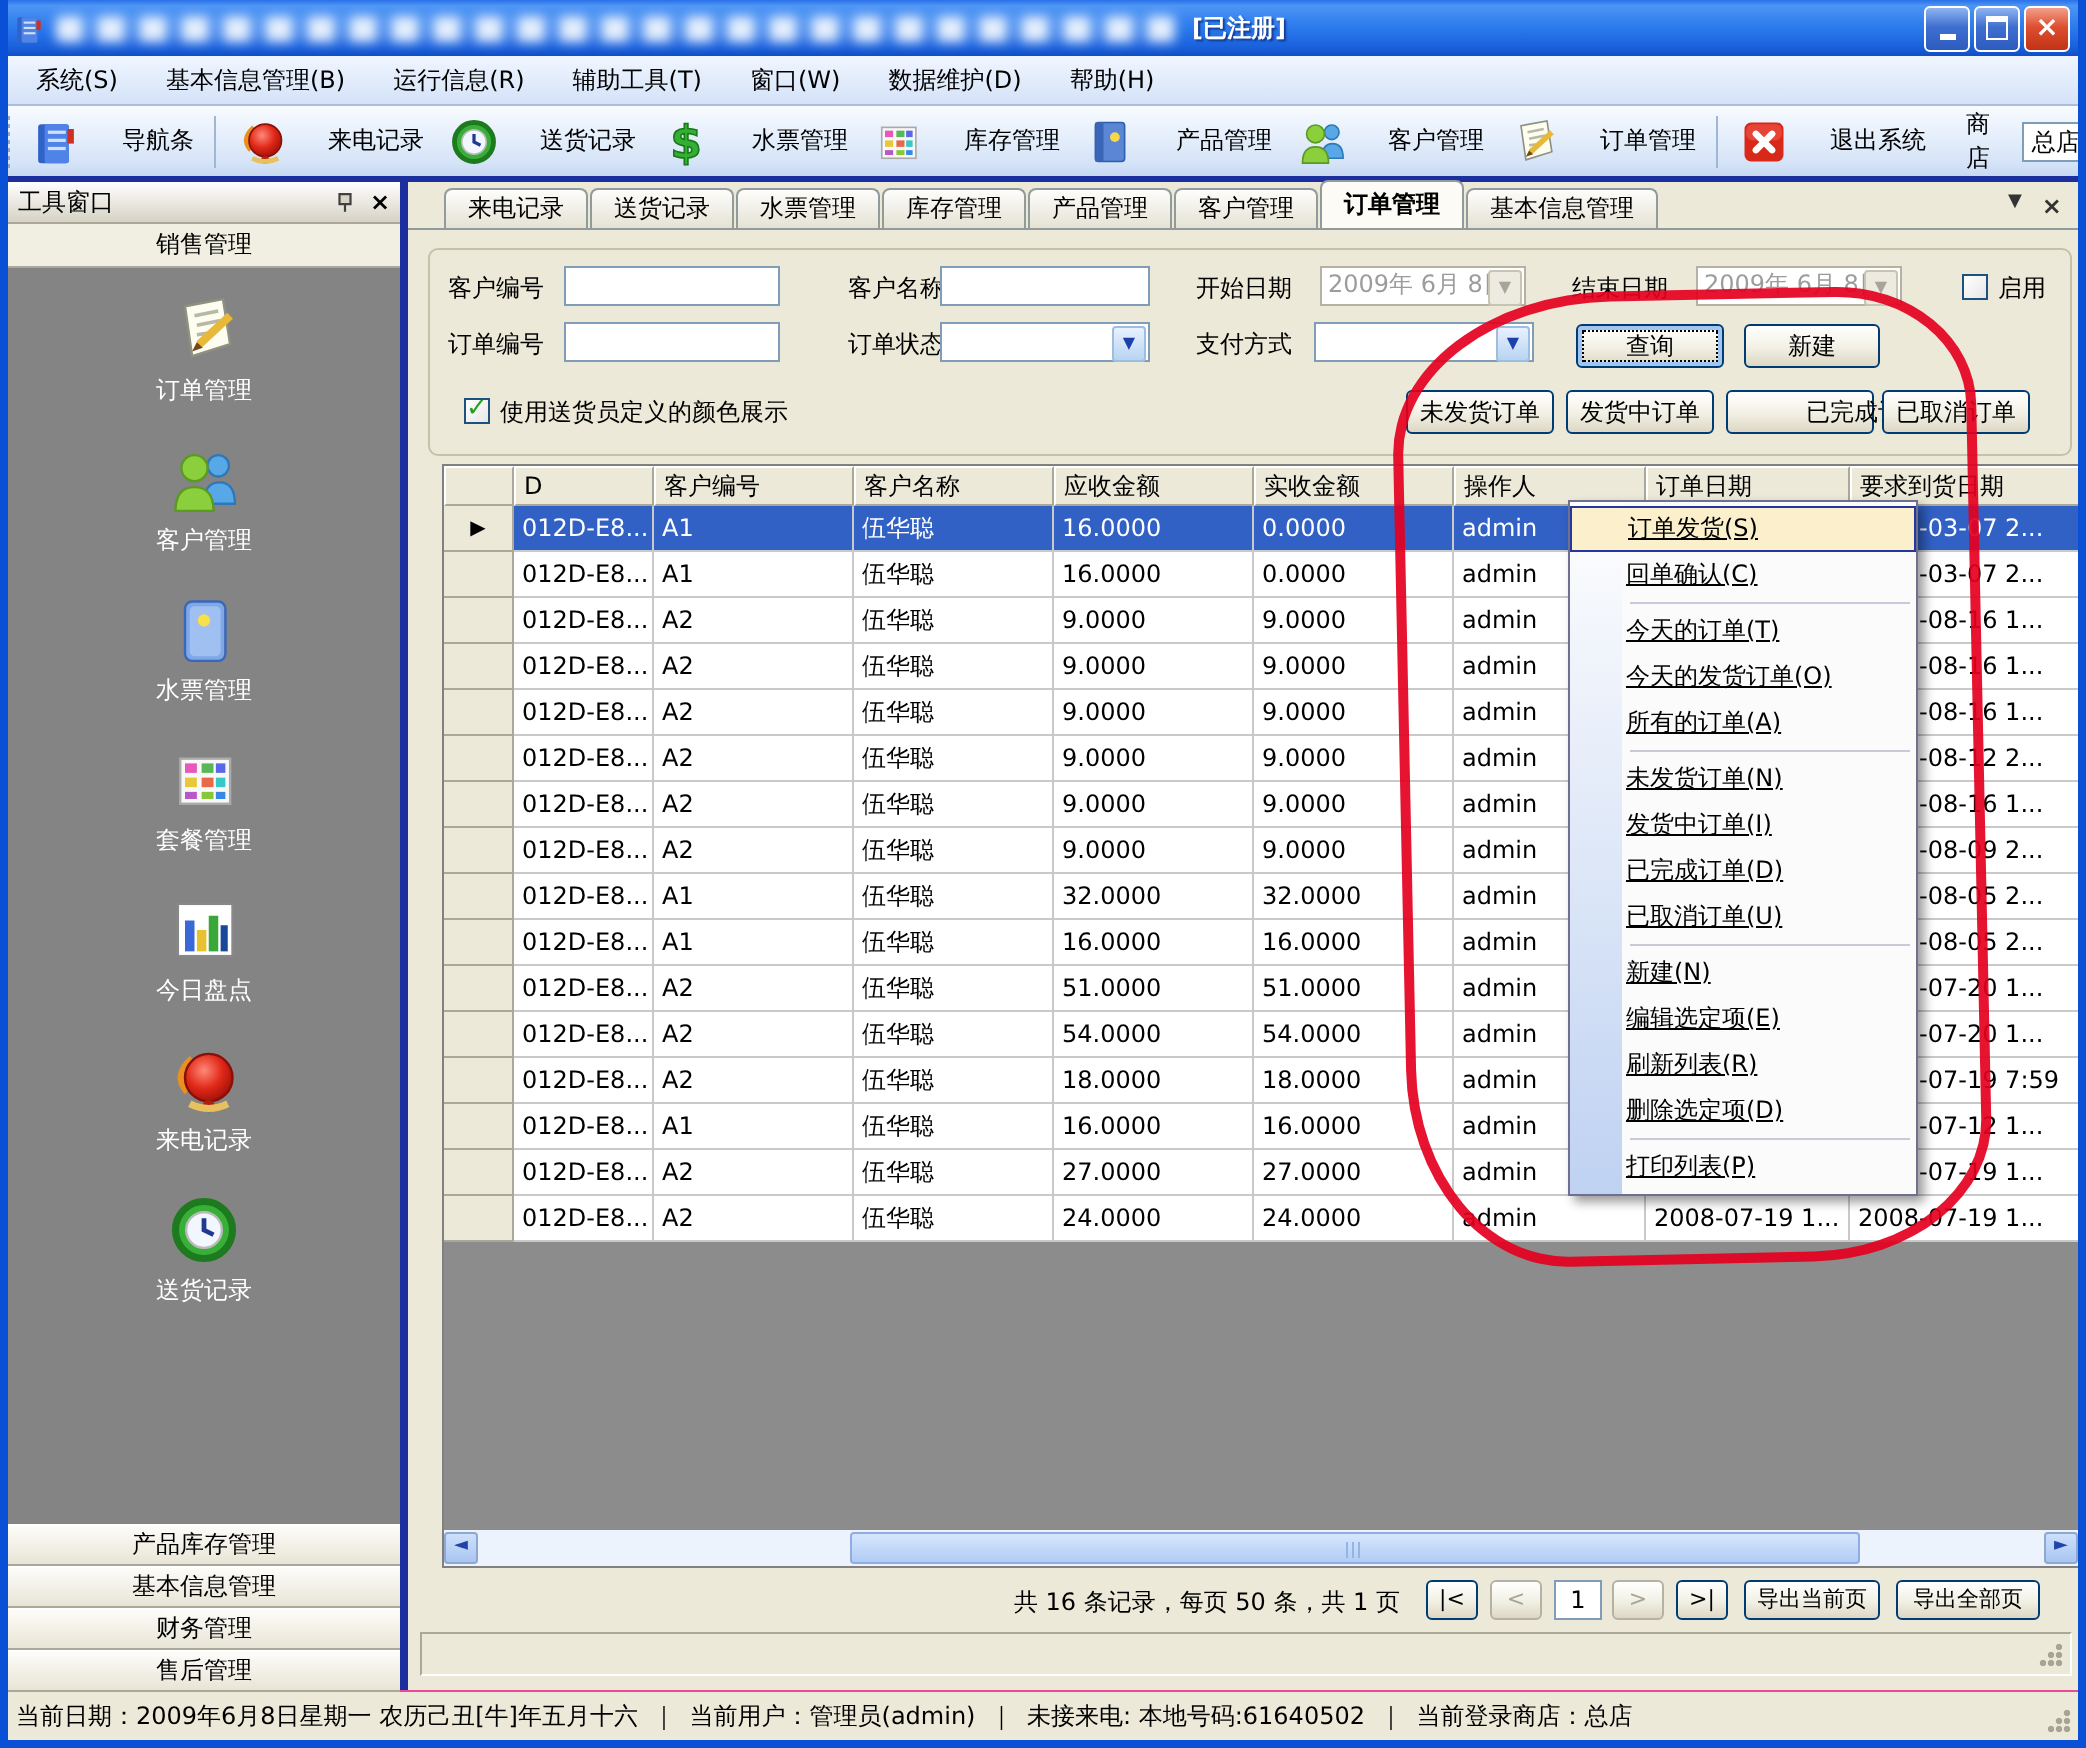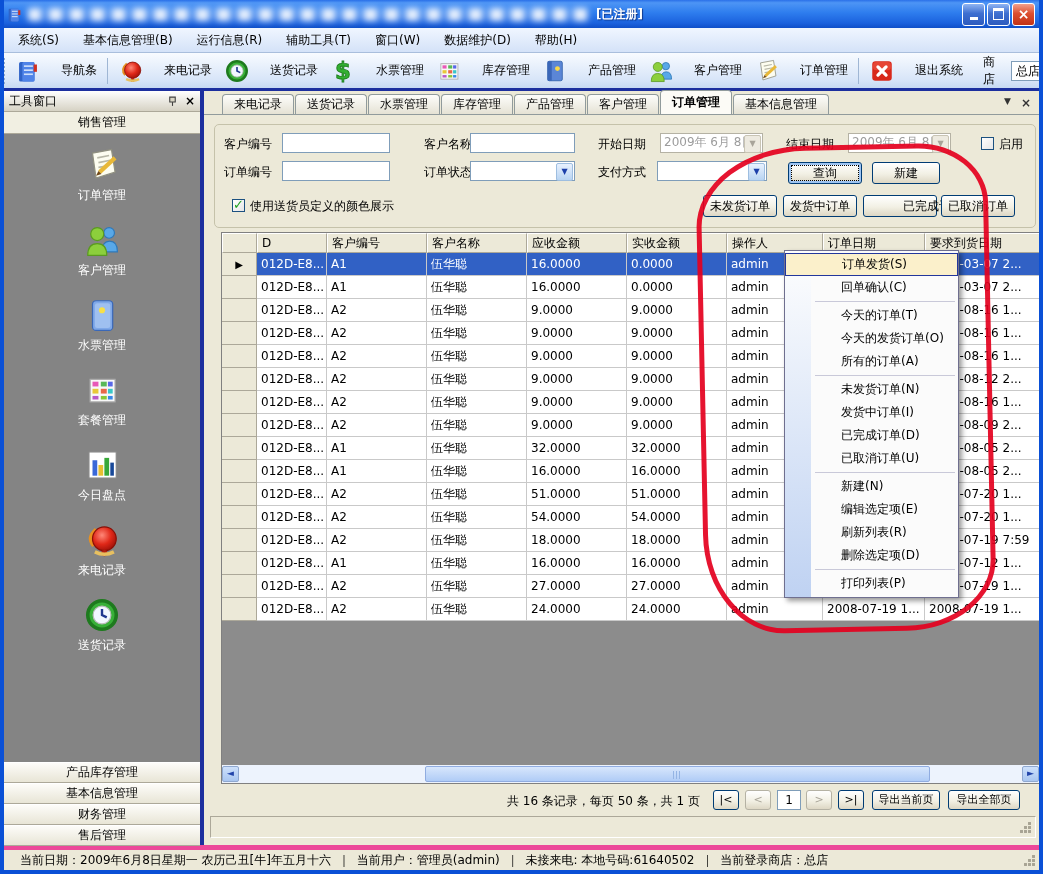--- a/index.html
+++ b/index.html
@@ -109,37 +109,37 @@
   .pgbtn{position:absolute;top:790px;height:20px;border:1px solid #003C74;border-radius:3px;box-sizing:border-box;
     background:linear-gradient(180deg,#FFF,#F2F0E4 55%,#DDD7C4);text-align:center;line-height:17px;font-size:11px;}
   .pgbtn.off{color:#A8A498;border-color:#B5B2A4;}
   #page-box{position:absolute;left:777px;top:790px;width:24px;height:20px;border:1px solid #7F9DB9;text-align:center;
     box-sizing:border-box;font-size:12px;font-family:inherit;padding:0;}
 
   #inner-strip{left:210px;top:816px;width:826px;height:22px;background:#ECE9D8;
     border:1px solid #ACA899;border-right-color:#FFF;border-bottom-color:#FFF;box-sizing:border-box;}
 
   
-  #statusbar{left:4px;top:845px;width:1035px;height:25px;background:#ECE9D8;border-top:5px solid #ec4899;
-    display:flex;align-items:center;padding-left:16px;box-sizing:border-box;white-space:nowrap;}
+  #statusbar{left:4px;top:845px;width:1035px;height:25px;background:#ECE9D8;border-top:1px solid #ec4899;
+    display:flex;align-items:center;padding-left:4px;box-sizing:border-box;white-space:nowrap;}
   .sdiv{margin:0 7px;}
   .grip{position:absolute;right:3px;bottom:3px;width:13px;height:13px;
     background:radial-gradient(circle at 2.5px 10.5px,#A8A494 1.4px,transparent 1.8px),
       radial-gradient(circle at 6.5px 10.5px,#A8A494 1.4px,transparent 1.8px),
       radial-gradient(circle at 10.5px 10.5px,#A8A494 1.4px,transparent 1.8px),
       radial-gradient(circle at 6.5px 6.5px,#A8A494 1.4px,transparent 1.8px),
       radial-gradient(circle at 10.5px 6.5px,#A8A494 1.4px,transparent 1.8px),
       radial-gradient(circle at 10.5px 2.5px,#A8A494 1.4px,transparent 1.8px);}
 
   
   #ctxmenu{left:784px;top:250px;width:173px;background:#FBFBFB;border:1px solid #6F6F8F;
     box-shadow:3px 3px 5px rgba(0,0,0,.4);padding:2px 0;z-index:50;}
   #ctxmenu .strip{position:absolute;left:0;top:0;bottom:0;width:26px;
     background:linear-gradient(180deg,#FEFEFE,#BFD2F2);}
-  .citem{position:relative;height:23px;line-height:23px;padding-left:56px;white-space:nowrap;}
+  .citem{position:relative;height:23px;line-height:23px;padding-left:28px;white-space:nowrap;text-decoration:underline;}
   .citem.hot{background:#FBF0CB;border:1px solid #23379C;height:23px;line-height:21px;box-sizing:border-box;}
   .msep{margin:2px 3px 2px 30px;border-top:1px solid #C9C9D9;height:0;}
 
   
   #annotation{left:700px;top:145px;width:292px;height:487px;box-sizing:border-box;z-index:60;pointer-events:none;
     border:5px solid #E4001E;border-radius:110px 70px 90px 80px / 80px 60px 70px 100px;
     transform:rotate(-1.2deg);opacity:.92;}
 </style>
 </head>
 <body>

